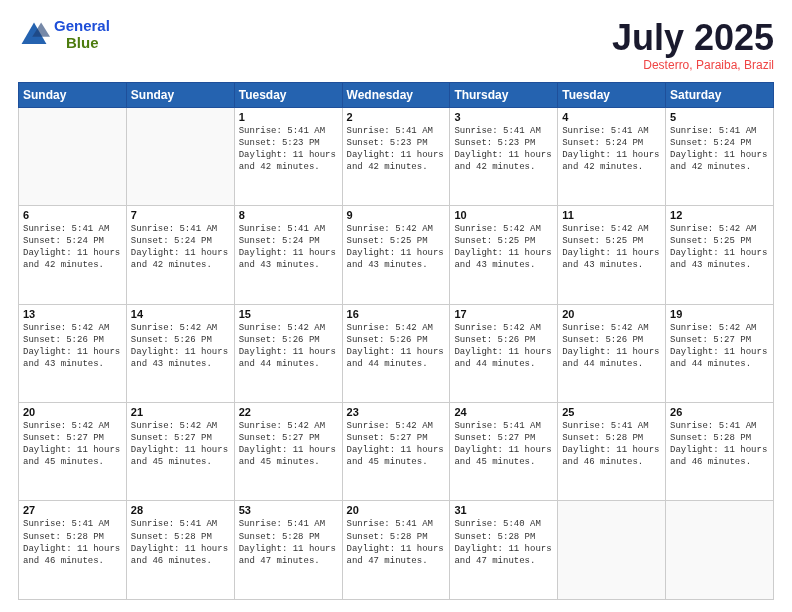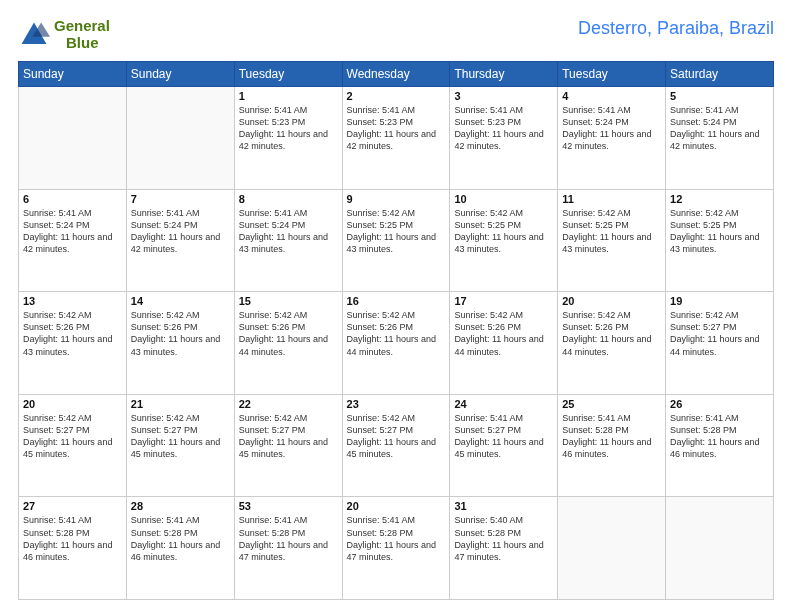--- a/index.html
+++ b/index.html
@@ -29,21 +29,21 @@
       gap: 4px;
     }
     .logo-text {
       display: flex;
       flex-direction: column;
       line-height: 1.1;
     }
     .logo-general {
       font-size: 15px;
       font-weight: bold;
-      color: #4d7c0f;
+      color: #1d4ed8;
     }
     .logo-blue {
       font-size: 15px;
       font-weight: bold;
       color: #4d7c0f;
       margin-left: 12px;
     }
     .logo-icon {
       width: 32px;
       height: 32px;
@@ -51,35 +51,35 @@
     .title-block {
       text-align: right;
     }
     .month-title {
       font-size: 36px;
       font-weight: bold;
       color: #1a1a2e;
       line-height: 1.1;
     }
     .location-title {
-      font-size: 18px;
-      color: #3b82f6;
+      font-size: 12px;
+      color: #ef4444;
     }
     .calendar {
       flex: 1;
       border: 1px solid #ccc;
       border-collapse: collapse;
       width: 100%;
       table-layout: fixed;
     }
     .calendar th {
       background: #2563b0;
       color: #fff;
       font-size: 12px;
-      font-weight: normal;
+      font-weight: bold;
       padding: 5px 4px;
       text-align: left;
       border: 1px solid #1e4f9a;
     }
     .calendar td {
       border: 1px solid #ccc;
       vertical-align: top;
       padding: 3px 4px;
       font-size: 9.5px;
       color: #222;
@@ -93,20 +93,21 @@
       font-size: 11px;
       font-weight: bold;
       color: #111;
       display: block;
       margin-bottom: 2px;
     }
     .day-info {
       font-size: 9px;
       color: #333;
       line-height: 1.35;
+      font-family: Liberation Mono, monospace;
     }
     tr.week-row td {
       height: 78px;
     }
   </style>
 </head>
 <body>
 
 <div class="page">
   <div class="header">
@@ -114,20 +115,21 @@
       <svg class="logo-icon" viewBox="0 0 36 36">
         <polygon points="18,4 32,28 4,28" fill="#2563b0"></polygon>
         <polygon points="26,4 36,20 16,20" fill="#1a3a6e" opacity="0.6"></polygon>
       </svg>
       <div class="logo-text">
         <span class="logo-general">General</span>
         <span class="logo-blue">Blue</span>
       </div>
     </div>
     <div class="title-block">
+      <div class="month-title">July 2025</div>
       <div class="location-title">Desterro, Paraiba, Brazil</div>
     </div>
   </div>
 
   <table class="calendar">
     <thead>
       <tr>
       <th>Sunday</th>
           <th>Sunday</th>
           <th>Tuesday</th>

